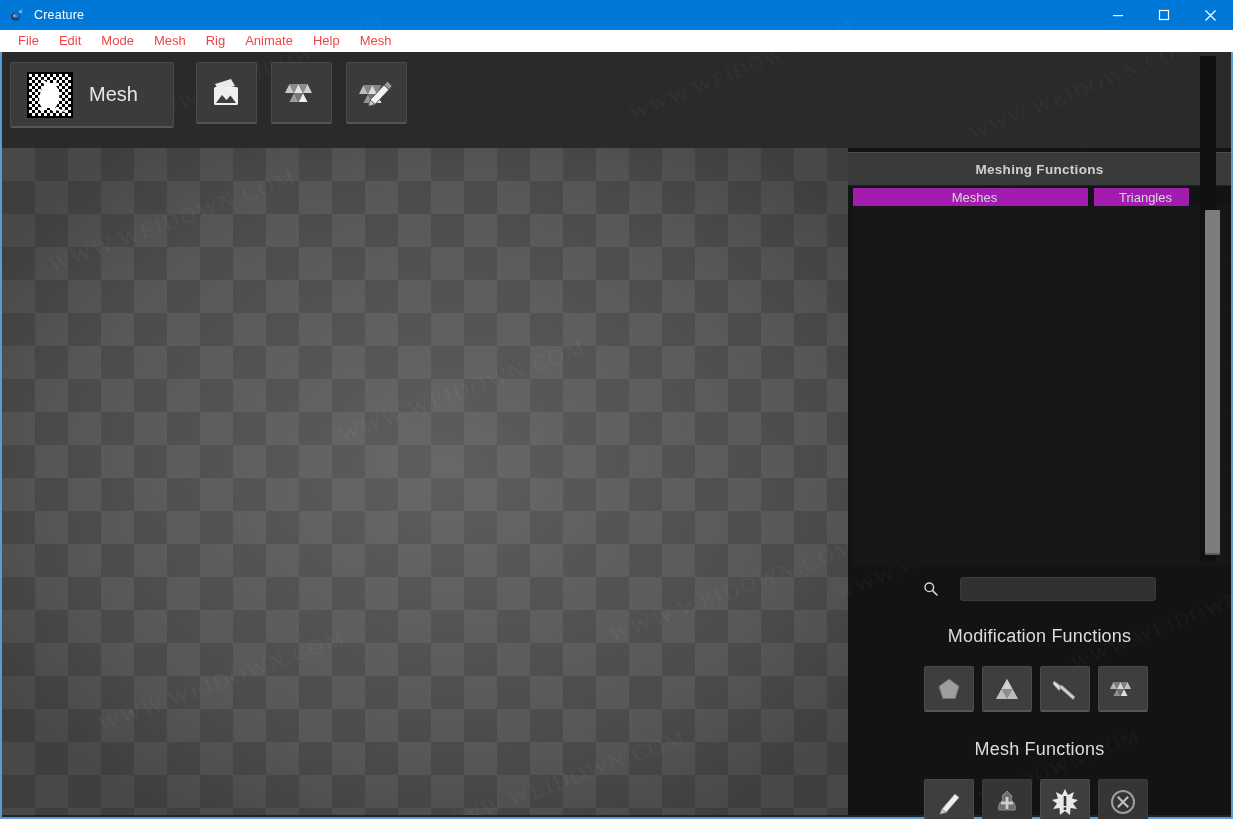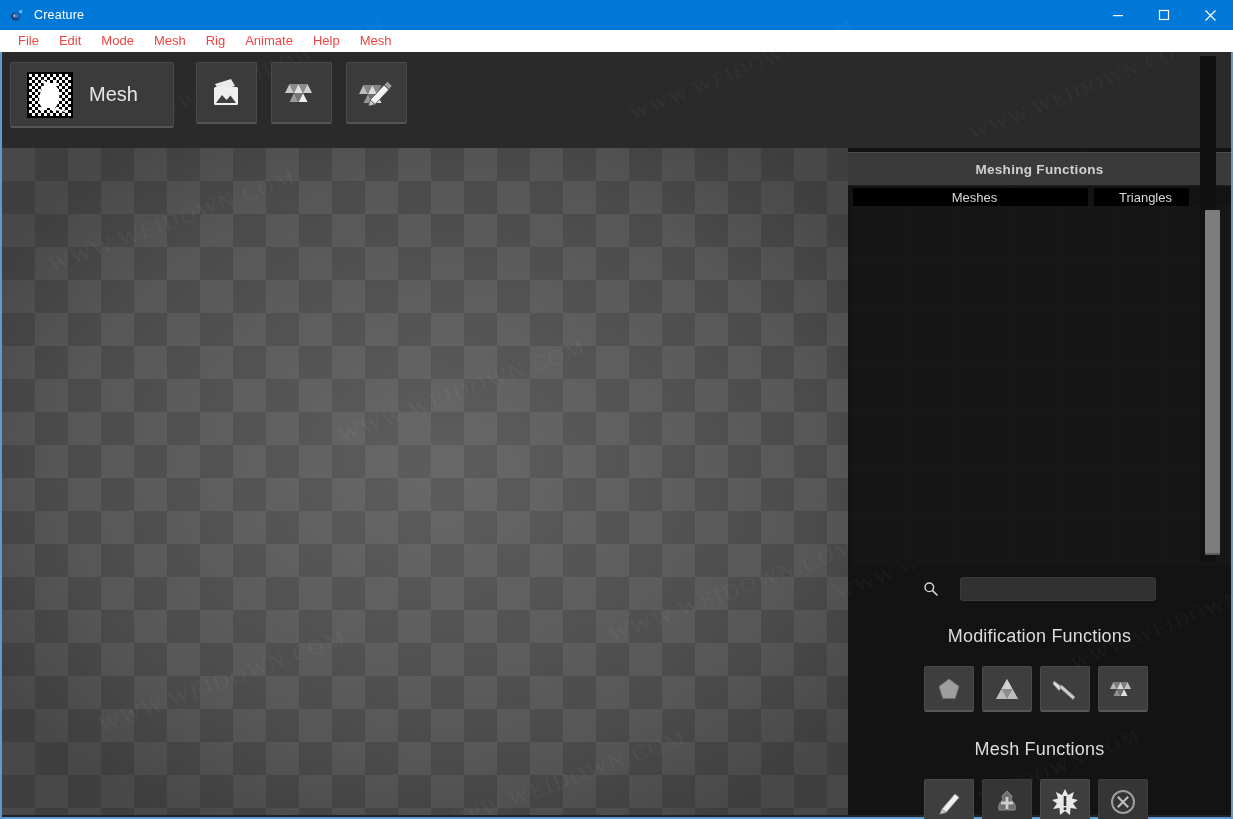--- a/index.html
+++ b/index.html
@@ -130,21 +130,21 @@
     display:flex; align-items:center; justify-content:center;
   }
   #panel-header .ph-title {
     color:#d0d0d0; font-size:13.5px; font-weight:bold; letter-spacing:.3px;
   }
   #tabs {
     position:absolute; left:5px; top:40px; width:378px; height:18px;
     display:flex; align-items:stretch;
   }
   .tab {
-    background:#000000; color:#d8d8d8; font-size:13px;
+    background:#a21caf; color:#d8d8d8; font-size:13px;
     display:flex; align-items:center; justify-content:center;
     cursor:default; height:18px;padding-left:8px;
   }
   #tab-meshes { width:235px; }
   #tab-tri { width:95px; margin-left:6px; }
 
   #list-area {
     position:absolute; left:5px; top:58px; width:378px; height:360px;
     background:#161616;
     overflow:hidden;

